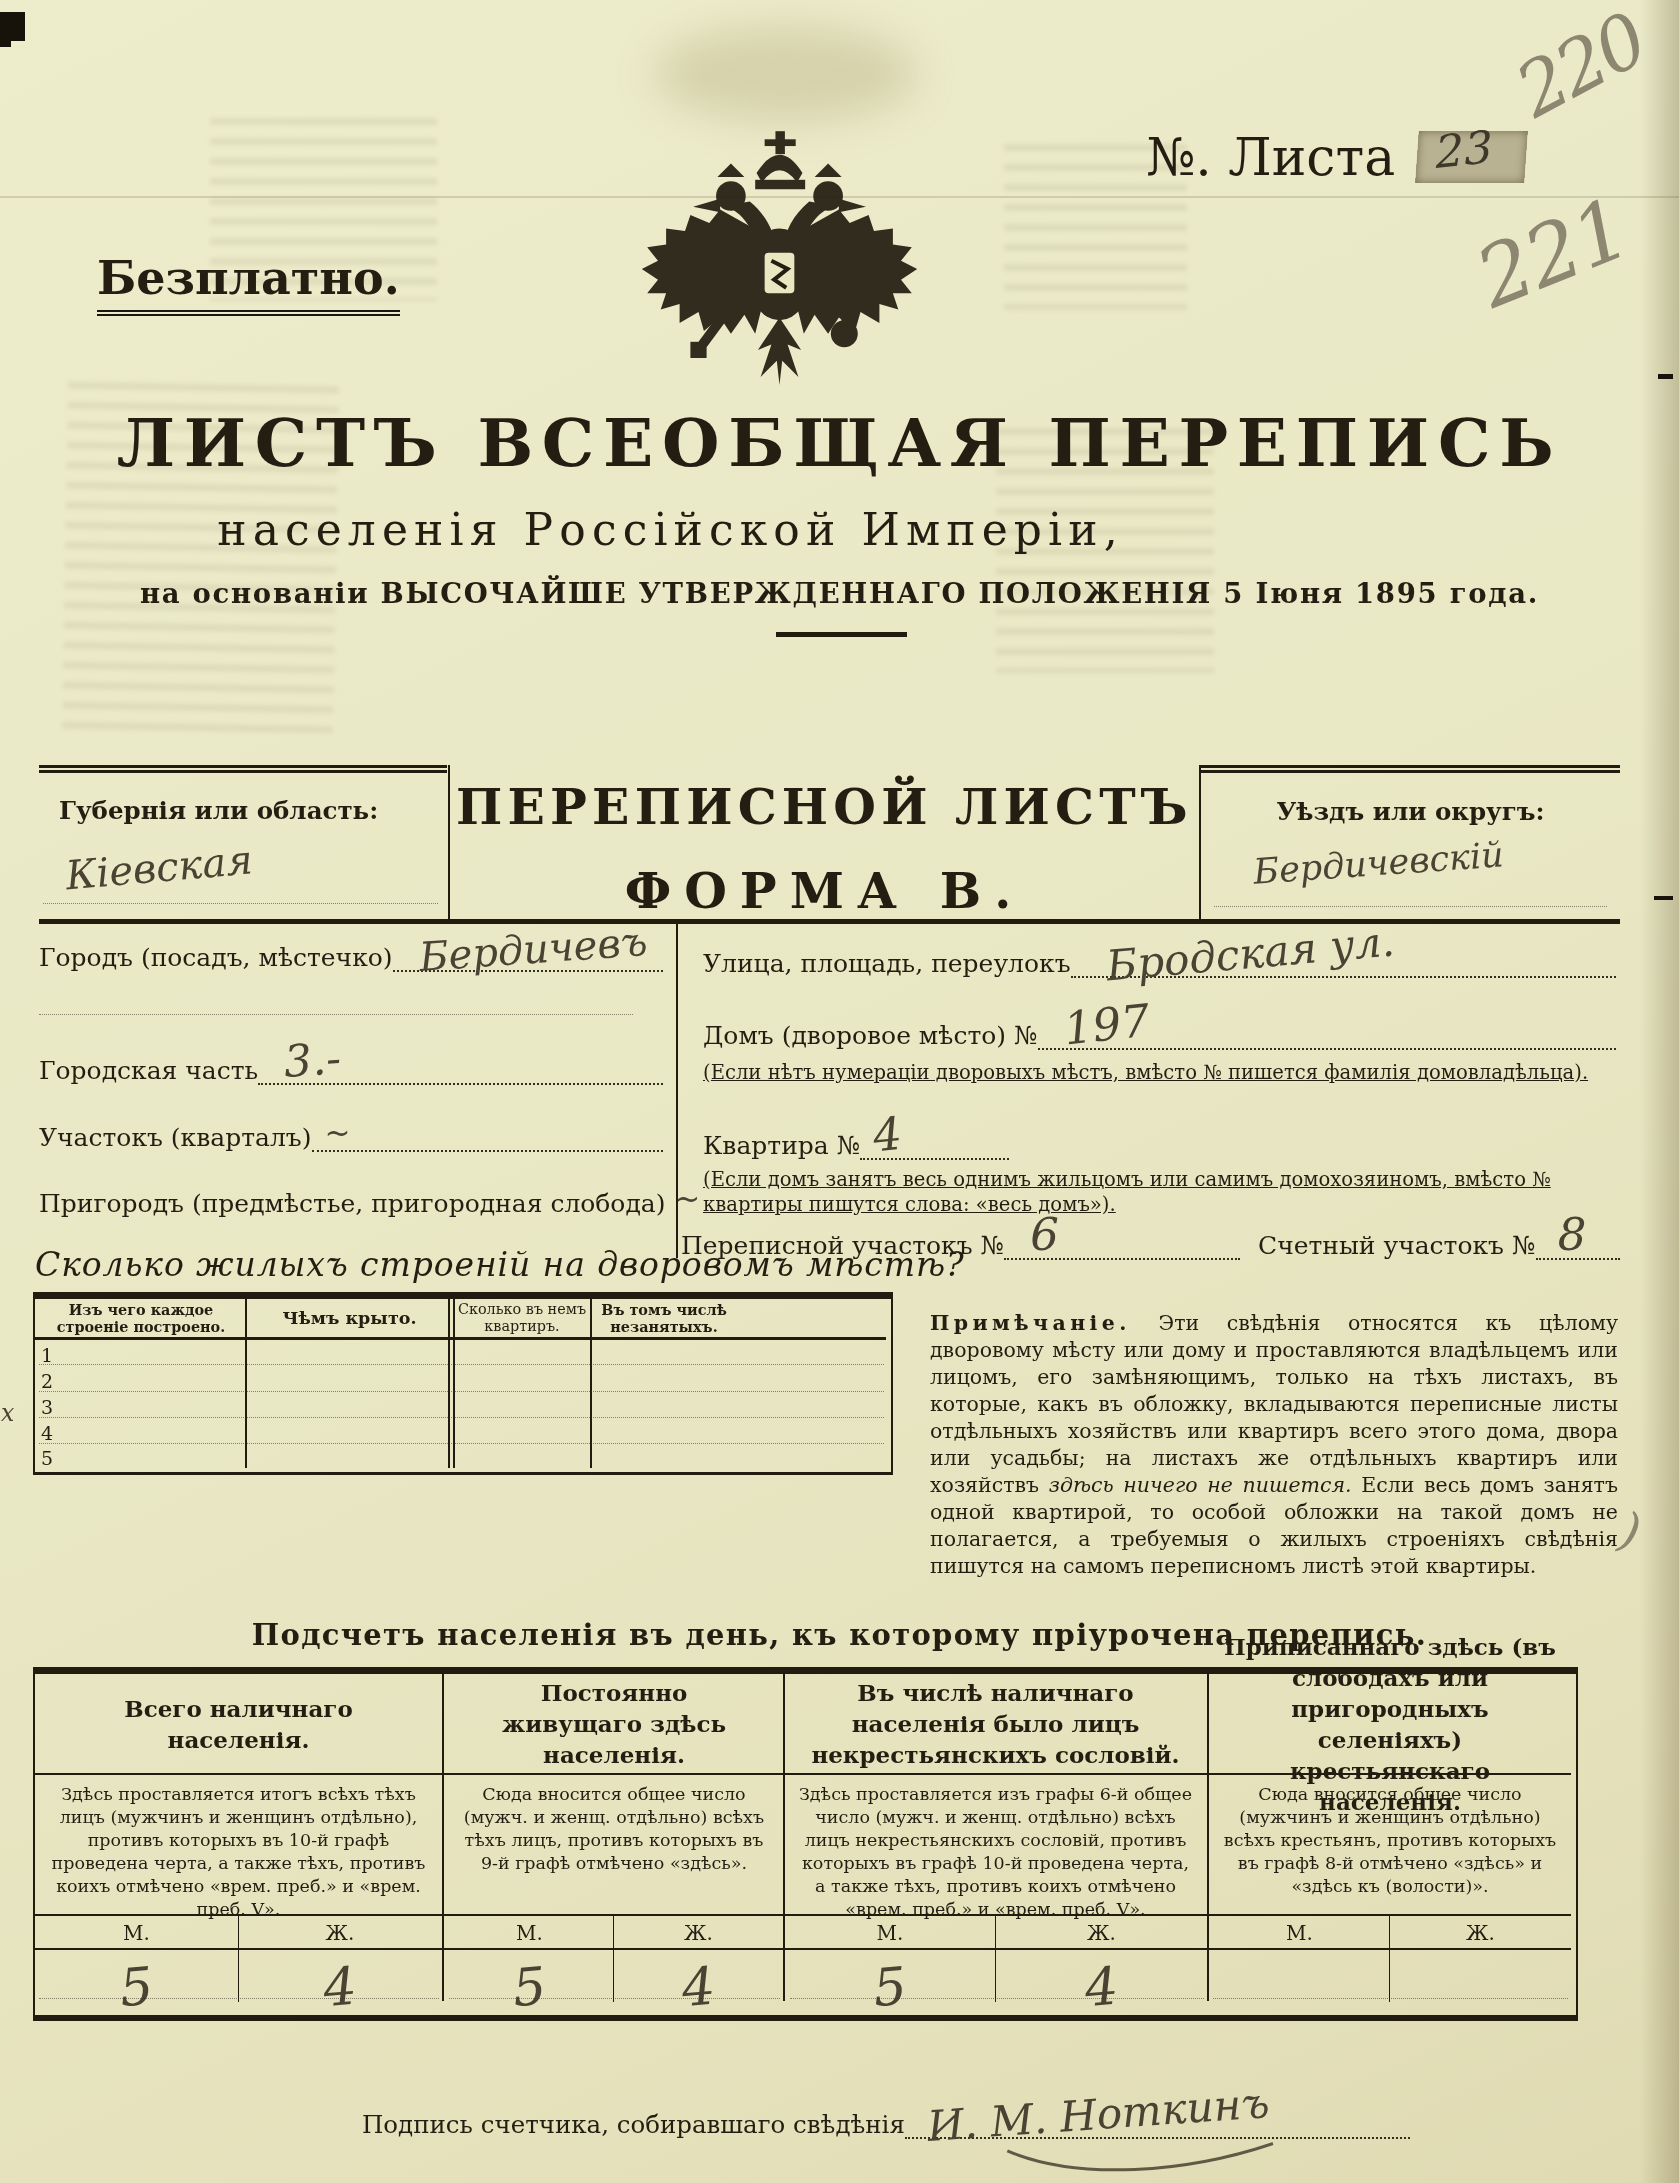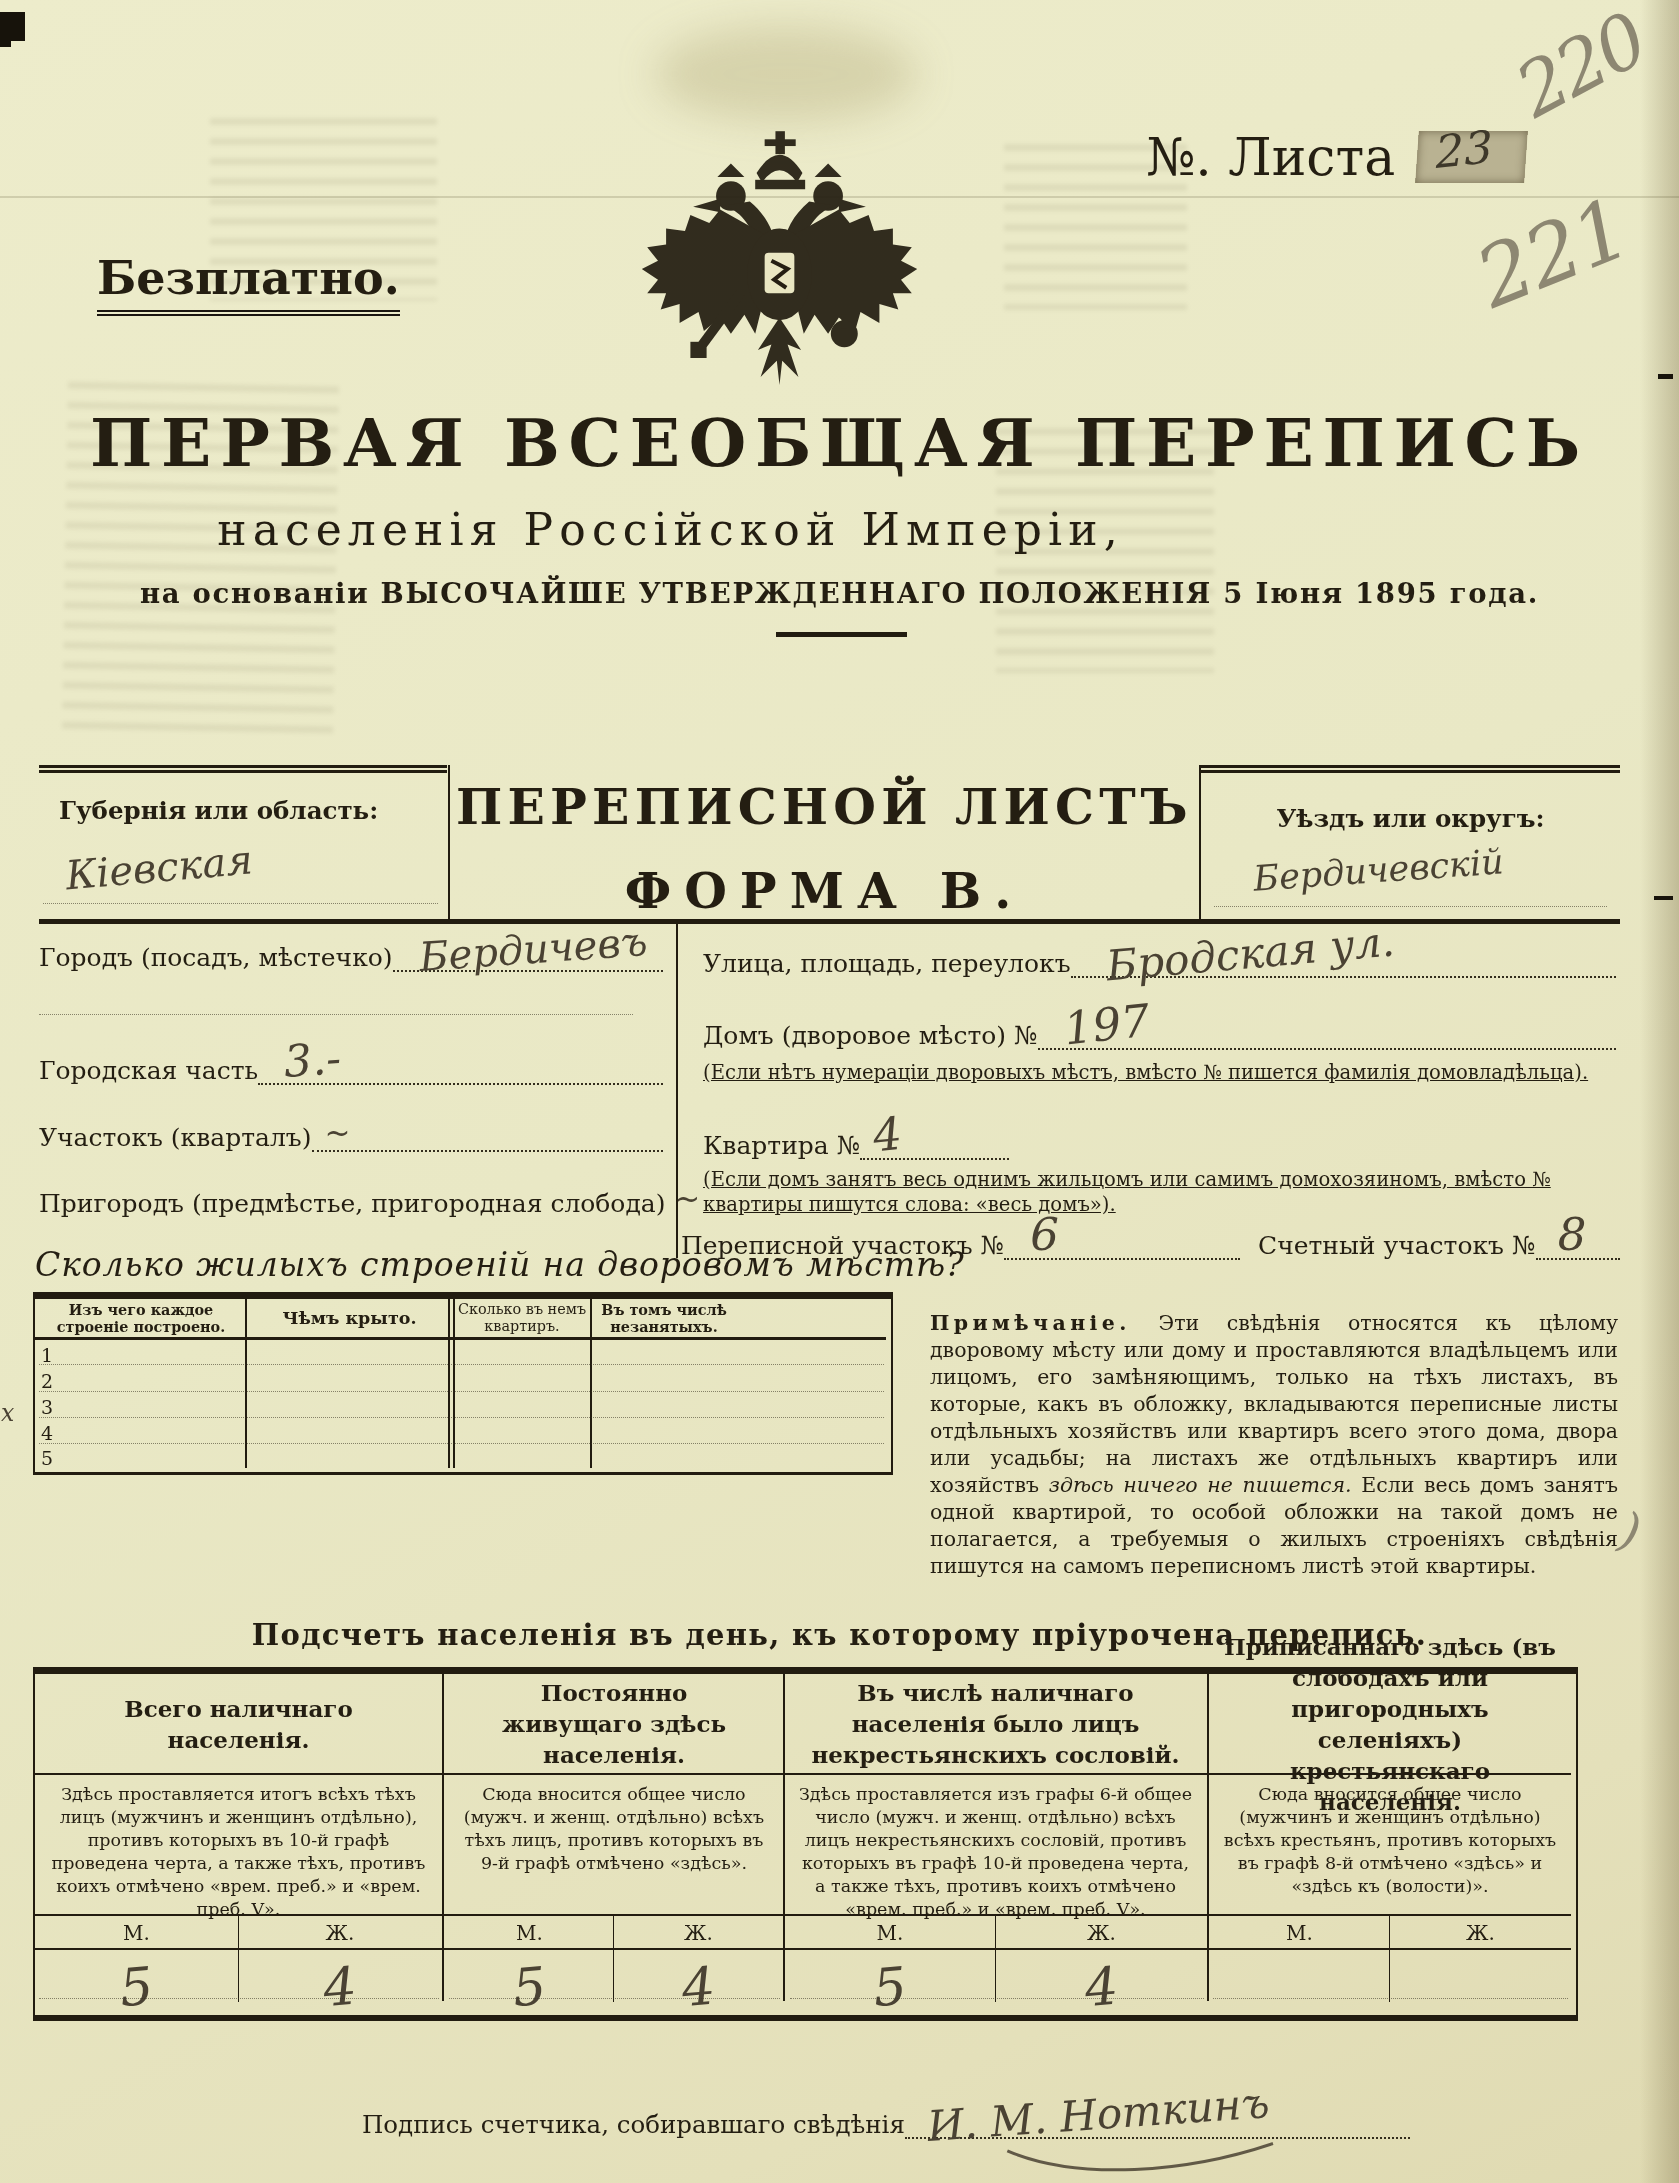--- a/index.html
+++ b/index.html
@@ -88,38 +88,38 @@
 
   <div class="abs" style="left:1146px;top:127px;font-size:52px;white-space:nowrap">
     <span>№. Листа</span>
     <span class="smudge" style="width:109px;height:52px;vertical-align:-7.9px;margin-left:5.2px">
       <span class="hw" style="position:absolute;left:17.5px;top:-7.9px;font-size:45px;color:#3e382a;transform:rotate(-6deg)">23</span>
     </span>
   </div>
   <div class="abs pencil" style="left:1515px;top:22px;font-size:74px;transform:rotate(-28deg);letter-spacing:-3.5px">220</div>
   <div class="abs pencil" style="left:1476px;top:205px;font-size:83px;transform:rotate(-22deg);letter-spacing:-1.7px">221</div>
 
-  <div class="abs center" style="left:0;top:404px;width:1679px;font-size:66px;font-weight:bold;letter-spacing:8.7px">ПЕРВАЯ ВСЕОБЩАЯ ПЕРЕПИСЬ</div>
+  <div class="abs center" style="left:0;top:404px;width:1679px;font-size:66px;font-weight:bold;letter-spacing:8.7px">ЛИСТЪ ВСЕОБЩАЯ ПЕРЕПИСЬ</div>
   <div class="abs center" style="left:0;top:504px;width:1341px;font-size:44px;letter-spacing:6.1px">населенія Россійской Имперіи,</div>
   <div class="abs center" style="left:0;top:577px;width:1679px;font-size:27.5px;font-weight:bold;letter-spacing:1.7px">на основаніи ВЫСОЧАЙШЕ УТВЕРЖДЕННАГО ПОЛОЖЕНІЯ 5 Іюня 1895 года.</div>
   <div class="hline" style="left:776px;top:632px;width:131px;height:5.2px"></div>
 
   <div class="abs" style="left:39px;top:765px;width:408px;height:154px;border-top:8.7px double #221c10">
     <div style="font-size:24.5px;font-weight:bold;margin:23px 0 0 20px">Губернія или область:</div>
     <div class="hw" style="font-size:40px;margin:11.4px 0 0 26px;transform:rotate(-5deg)">Кіевская</div>
     <div class="lead-thin" style="position:absolute;left:4.4px;right:8.7px;bottom:23px"></div>
   </div>
   <div class="vline" style="left:448px;top:765px;width:2.2px;height:154px"></div>
   <div class="abs center" style="left:450px;top:765px;width:749px">
     <div style="font-size:49px;font-weight:bold;letter-spacing:5.2px;margin-top:13px">ПЕРЕПИСНОЙ ЛИСТЪ</div>
     <div style="font-size:49px;font-weight:bold;letter-spacing:13px;margin-top:26px">ФОРМА В.</div>
   </div>
   <div class="vline" style="left:1199px;top:765px;width:2.2px;height:154px"></div>
   <div class="abs" style="left:1201px;top:765px;width:419px;height:154px;border-top:8.7px double #221c10">
-    <div class="center" style="font-size:24.5px;font-weight:bold;margin-top:31px">Уѣздъ или округъ:</div>
+    <div class="center" style="font-size:24.5px;font-weight:bold;margin-top:24px">Уѣздъ или округъ:</div>
     <div class="hw" style="font-size:35px;margin:13px 0 0 52px;transform:rotate(-4deg)">Бердичевскій</div>
     <div class="lead-thin" style="position:absolute;left:13px;right:13px;bottom:20px"></div>
   </div>
   <div class="hline" style="left:39px;top:919px;width:1581px;height:5.2px"></div>
 
   <div class="frow" style="left:39px;top:930px;width:624px;height:42px">
     <span class="lbl" style="font-size:25px">Городъ (посадъ, мѣстечко)</span>
     <span class="lead">
       <span class="hw" style="left:26px;font-size:40px;transform:rotate(-4deg)">Бердичевъ</span>
     </span>

